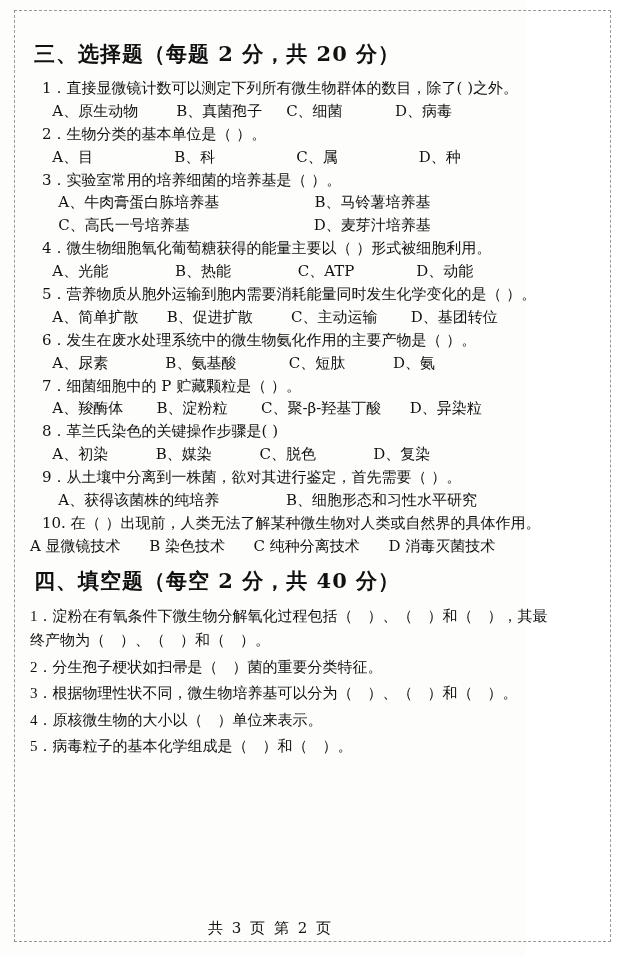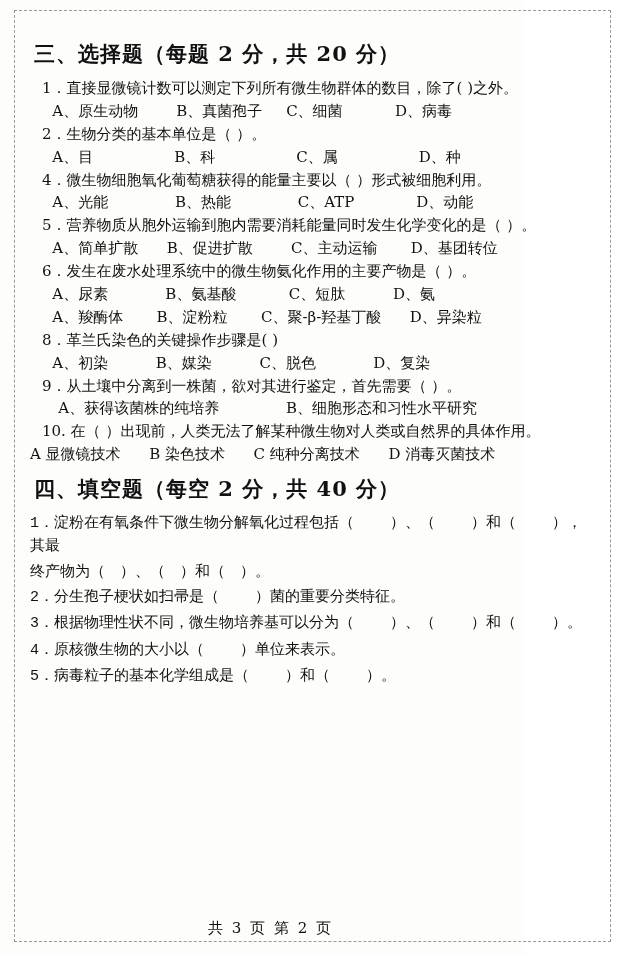--- a/index.html
+++ b/index.html
@@ -74,21 +74,21 @@
     width: 100%;
     text-align: center;
     font-size: 15px;
     font-family: "DejaVu Serif", "Liberation Serif", serif;
     letter-spacing: 2px;
     margin-left: 8px;
   }
   .fill-q {
     font-size: 15px;
     line-height: 1.5;
-    font-family: Liberation Mono, monospace;
+    font-family: Liberation Serif, serif;
     margin: 4px 0 2px 0;
     white-space: pre-wrap;
   }
   .fill-cont {
     font-size: 15px;
     line-height: 1.5;
     font-family: Liberation Serif, serif;
     margin: 0 0 2px 0;
     white-space: pre-wrap;
   }
@@ -108,37 +108,43 @@
     <div>
       <div class="q stem">1．直接显微镜计数可以测定下列所有微生物群体的数目，除了(    )之外。</div>
       <div class="opts">   A、原生动物        B、真菌孢子     C、细菌           D、病毒</div>
     </div>
 
     <div>
       <div class="q stem">2．生物分类的基本单位是（     ）。</div>
       <div class="opts">   A、目                 B、科                 C、属                 D、种</div>
     </div>
 
+    <div>
+      <div class="q stem">3．实验室常用的培养细菌的培养基是（    ）。</div>
+      <div class="opts indent2">   A、牛肉膏蛋白胨培养基                    B、马铃薯培养基</div>
+      <div class="opts indent2">   C、高氏一号培养基                          D、麦芽汁培养基</div>
+    </div>
 
     <div>
       <div class="q stem">4．微生物细胞氧化葡萄糖获得的能量主要以（  ）形式被细胞利用。</div>
       <div class="opts">   A、光能              B、热能              C、ATP             D、动能</div>
     </div>
 
     <div>
       <div class="q stem">5．营养物质从胞外运输到胞内需要消耗能量同时发生化学变化的是（    ）。</div>
       <div class="opts">   A、简单扩散      B、促进扩散        C、主动运输       D、基团转位</div>
     </div>
 
     <div>
       <div class="q stem">6．发生在废水处理系统中的微生物氨化作用的主要产物是（   ）。</div>
       <div class="opts">   A、尿素            B、氨基酸           C、短肽          D、氨</div>
     </div>
 
     <div>
+      <div class="q stem">7．细菌细胞中的 P 贮藏颗粒是（   ）。</div>
       <div class="opts">   A、羧酶体       B、淀粉粒       C、聚-β-羟基丁酸      D、异染粒</div>
     </div>
 
     <div>
       <div class="q stem">8．革兰氏染色的关键操作步骤是(    )</div>
       <div class="opts">   A、初染          B、媒染          C、脱色            D、复染</div>
     </div>
 
     <div>
       <div class="q stem">9．从土壤中分离到一株菌，欲对其进行鉴定，首先需要（   ）。</div>

